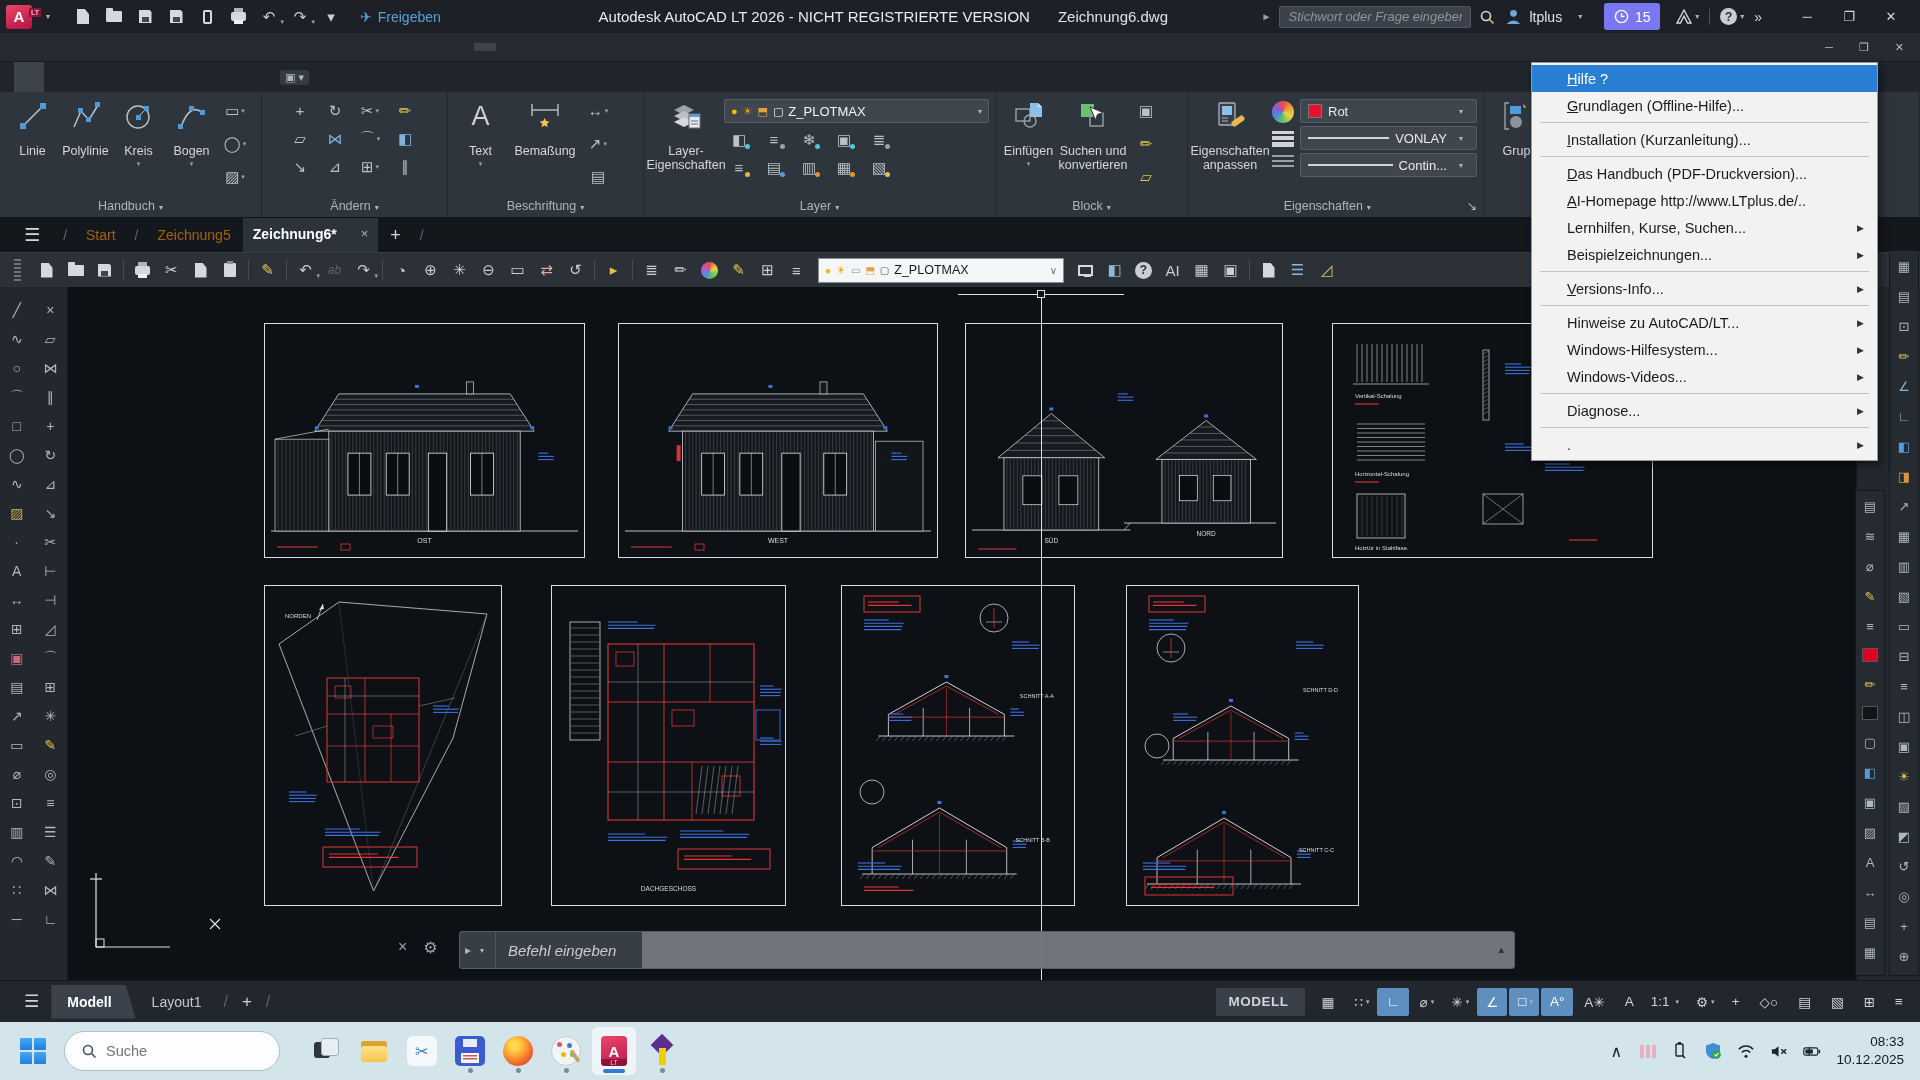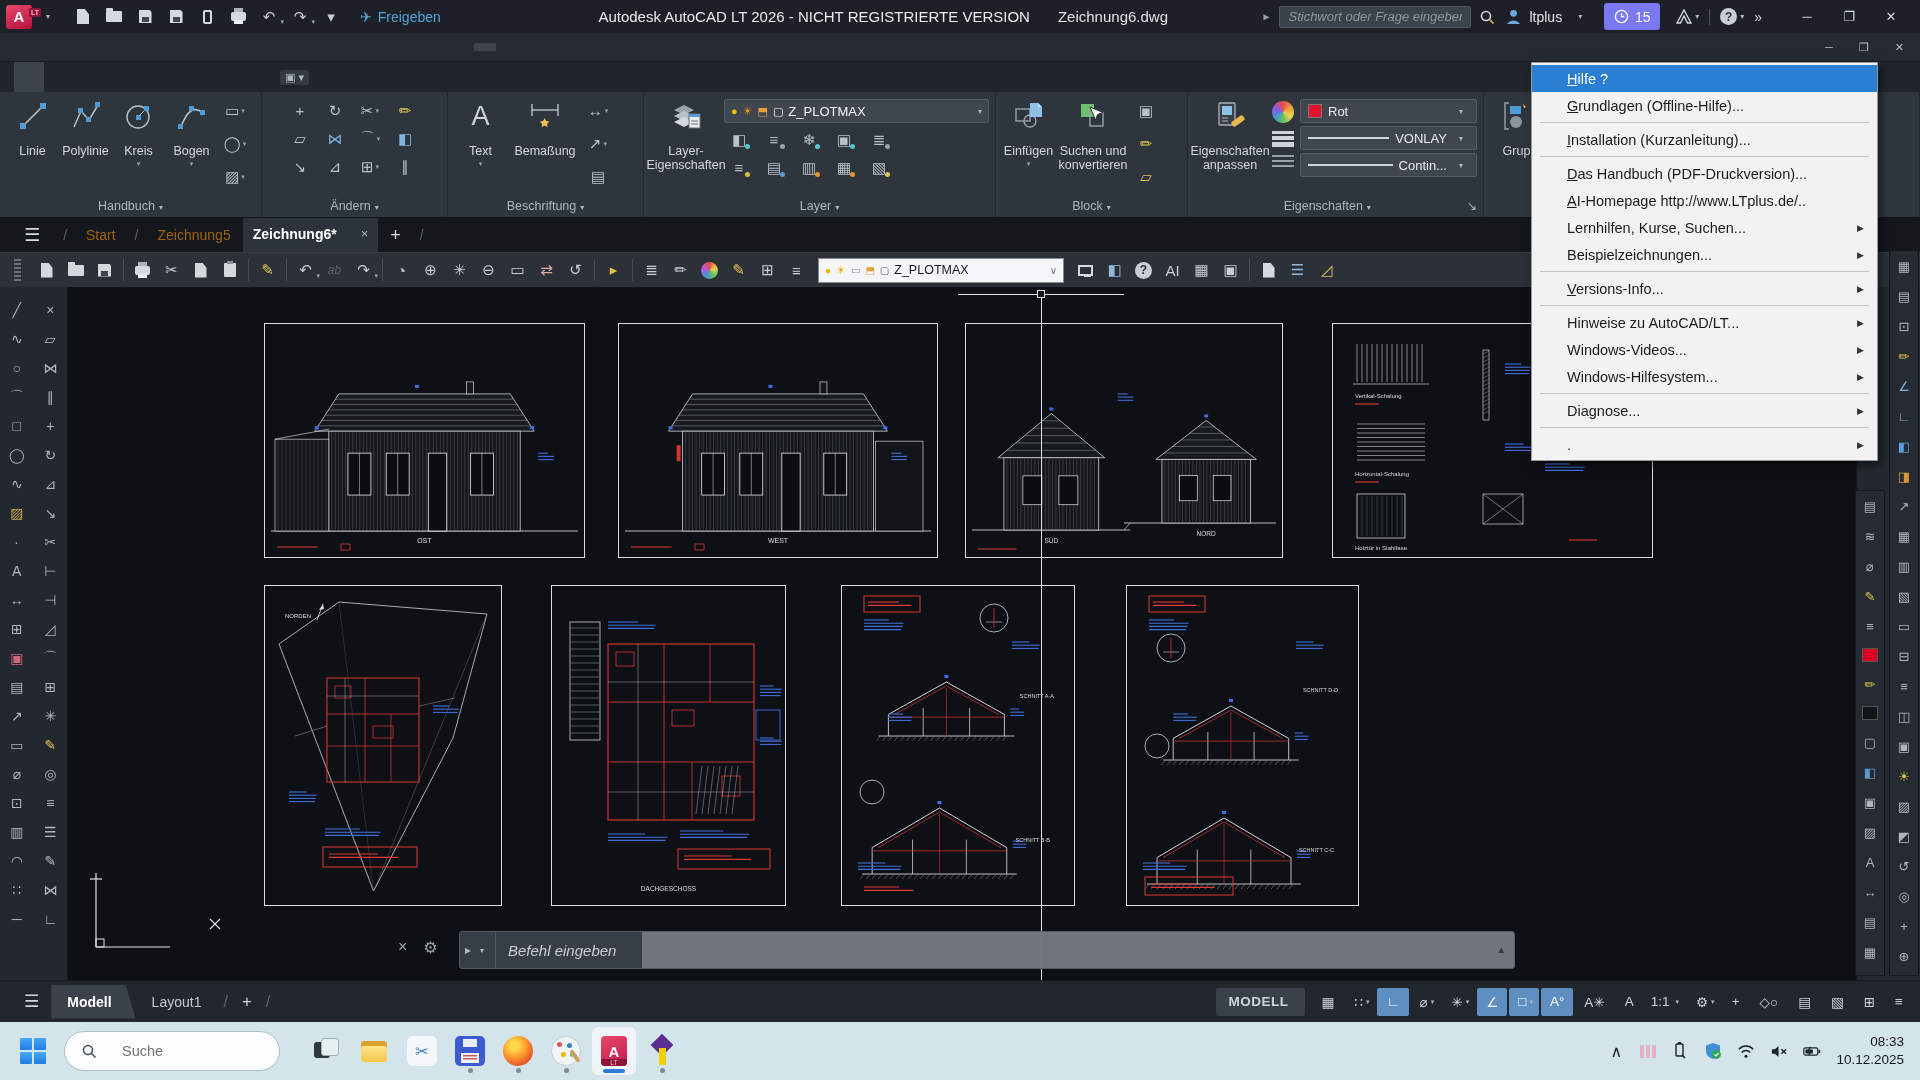--- a/index.html
+++ b/index.html
@@ -142,21 +142,21 @@
 .mplus{color:#cfd4d9;font-size:17px;padding:0 8px}
 .statusitems{margin-left:auto;display:flex;align-items:center;gap:2px;padding-right:4px}
 .st-cell{height:28px;min-width:26px;padding:0 6px;display:flex;align-items:center;justify-content:center;gap:3px;font-size:13.5px;color:#ced4da;border-radius:2px;white-space:nowrap}
 .st-cell.active{background:#5e8fc0;color:#fff}
 .st-cell .dd8{margin:0;font-size:7px}
 .st-cell.mtext{background:#394049;font-weight:bold;letter-spacing:.5px;padding:0 10px;margin-right:6px}
 
 .taskbar{height:58px;background:#d3e4eb;display:flex;align-items:center;padding-left:20px;gap:6px;color:#18202a}
 .win{width:26px;height:26px;display:grid;grid-template:repeat(2,12px)/repeat(2,12px);gap:2px;margin-right:12px}
 .win i{background:linear-gradient(#47a7f5,#1e7fe0);border-radius:1px}
-.searchpill{width:216px;height:40px;background:#fbfdfe;border:1px solid #aebfc8;border-radius:20px;display:flex;align-items:center;gap:25px;padding:0 16px;margin-right:18px}
+.searchpill{width:216px;height:40px;background:#fbfdfe;border:1px solid #aebfc8;border-radius:20px;display:flex;align-items:center;gap:9px;padding:0 16px;margin-right:18px}
 .searchpill input{border:none;outline:none;background:transparent;font-size:14.5px;color:#3c4852;width:140px}
 .tb-app{width:44px;height:48px;display:flex;flex-direction:column;align-items:center;justify-content:center;position:relative}
 .tb-app.active{background:#eef4f8;border-radius:6px;box-shadow:0 0 0 1px #d7e2e8}
 .tb-dot{position:absolute;bottom:2px;width:5px;height:5px;border-radius:3px;background:#7c8b94;display:none}
 .tb-app.running .tb-dot{display:block}
 .tb-app.active .tb-dot{display:block;width:22px;height:4px;background:#2f7bd9}
 .tg{width:30px;height:30px;position:relative;display:flex;align-items:center;justify-content:center}
 .task-view-icon .tg::before{content:"";position:absolute;left:3px;top:6px;width:16px;height:16px;background:#2e3740;border-radius:3px}
 .task-view-icon .tg::after{content:"";position:absolute;left:10px;top:2px;width:16px;height:16px;background:#e8eef2;border:1px solid #9fb0ba;border-radius:3px}
 .file-explorer-icon .tg::before{content:"";position:absolute;left:2px;top:5px;width:26px;height:20px;background:#d9a32e;border-radius:3px}
@@ -1776,24 +1776,24 @@
       </div>
       <div class="hm-item msep"></div>
       <div class="hm-item has-sub">
         <span class="hm-label"><u>V</u>ersions-Info...</span>
       </div>
       <div class="hm-item msep"></div>
       <div class="hm-item has-sub">
         <span class="hm-label">Hinweise zu AutoCAD/LT...</span>
       </div>
       <div class="hm-item has-sub">
+        <span class="hm-label">Windows-Hilfesystem...</span>
+      </div>
+      <div class="hm-item has-sub">
         <span class="hm-label">Windows-Videos...</span>
-      </div>
-      <div class="hm-item has-sub">
-        <span class="hm-label">Windows-Hilfesystem...</span>
       </div>
       <div class="hm-item msep"></div>
       <div class="hm-item has-sub">
         <span class="hm-label">Diagnose...</span>
       </div>
       <div class="hm-item msep"></div>
       <div class="hm-item has-sub">
         <span class="hm-label">.</span>
       </div>
     </div>

